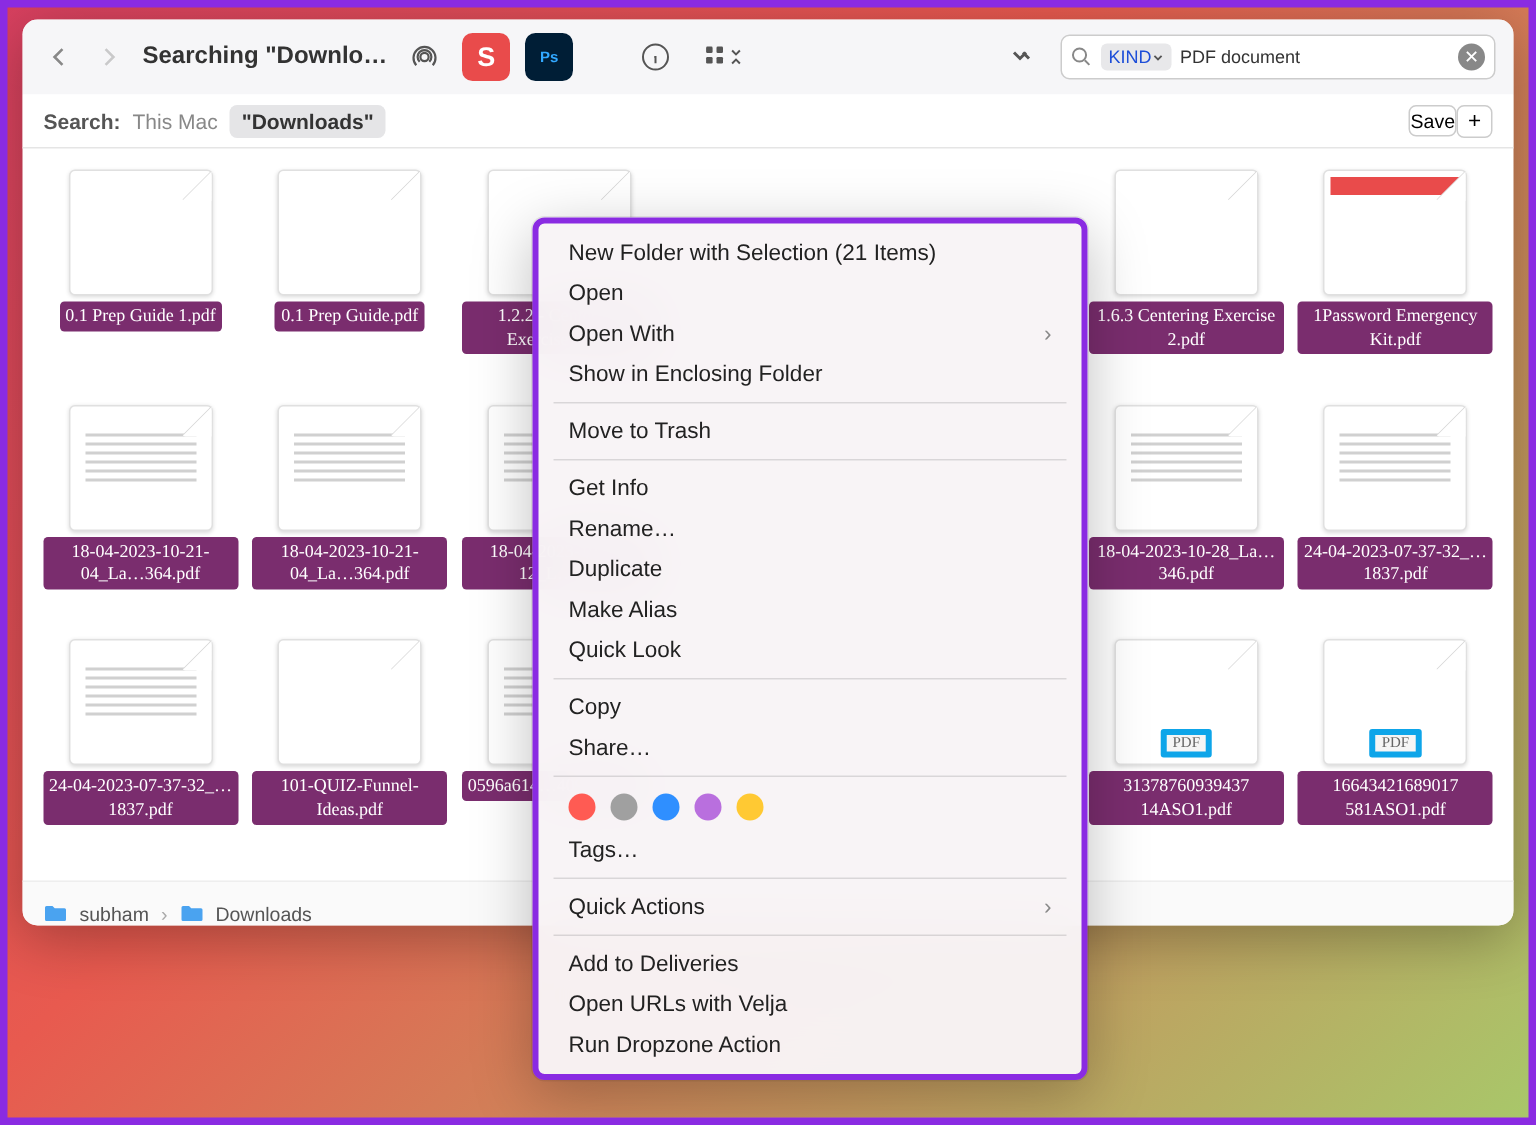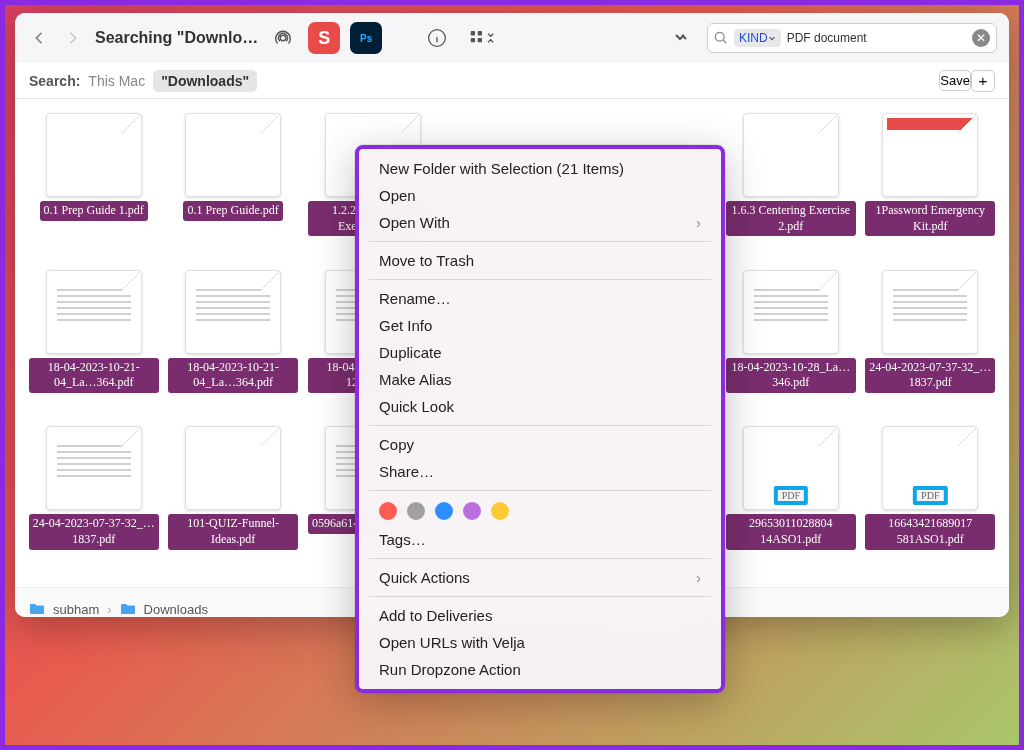--- a/index.html
+++ b/index.html
@@ -261,21 +261,21 @@
           </div>
         </div>
         <div class="file-label">0596a614…409d-9…pdf</div>
       </div>
       <div class="file-item" style="visibility: hidden;"></div>
       <div class="file-item" style="visibility: hidden;"></div>
       <div class="file-item">
         <div class="thumb">
           <div class="pdf-badge">PDF</div>
         </div>
-        <div class="file-label">29653011028804 14ASO1.pdf</div>
+        <div class="file-label">31378760939437 14ASO1.pdf</div>
       </div>
       <div class="file-item">
         <div class="thumb">
           <div class="pdf-badge">PDF</div>
         </div>
         <div class="file-label">16643421689017 581ASO1.pdf</div>
       </div>
     </div>
 
   <div class="pathbar">
@@ -295,30 +295,33 @@
   <div class="menu-item">
       <span>New Folder with Selection (21 Items)</span>
     </div>
   <div class="menu-item">
       <span>Open</span>
     </div>
   <div class="menu-item">
       <span>Open With</span>
       <span class="chevron">›</span>
     </div>
+  <div class="menu-item">
+      <span>Show in Enclosing Folder</span>
+    </div>
   <div class="menu-sep"></div>
   <div class="menu-item">
       <span>Move to Trash</span>
     </div>
   <div class="menu-sep"></div>
   <div class="menu-item">
+      <span>Get Info</span>
+    </div>
+  <div class="menu-item">
       <span>Rename…</span>
-    </div>
-  <div class="menu-item">
-      <span>Get Info</span>
     </div>
   <div class="menu-item">
       <span>Duplicate</span>
     </div>
   <div class="menu-item">
       <span>Make Alias</span>
     </div>
   <div class="menu-item">
       <span>Quick Look</span>
     </div>

